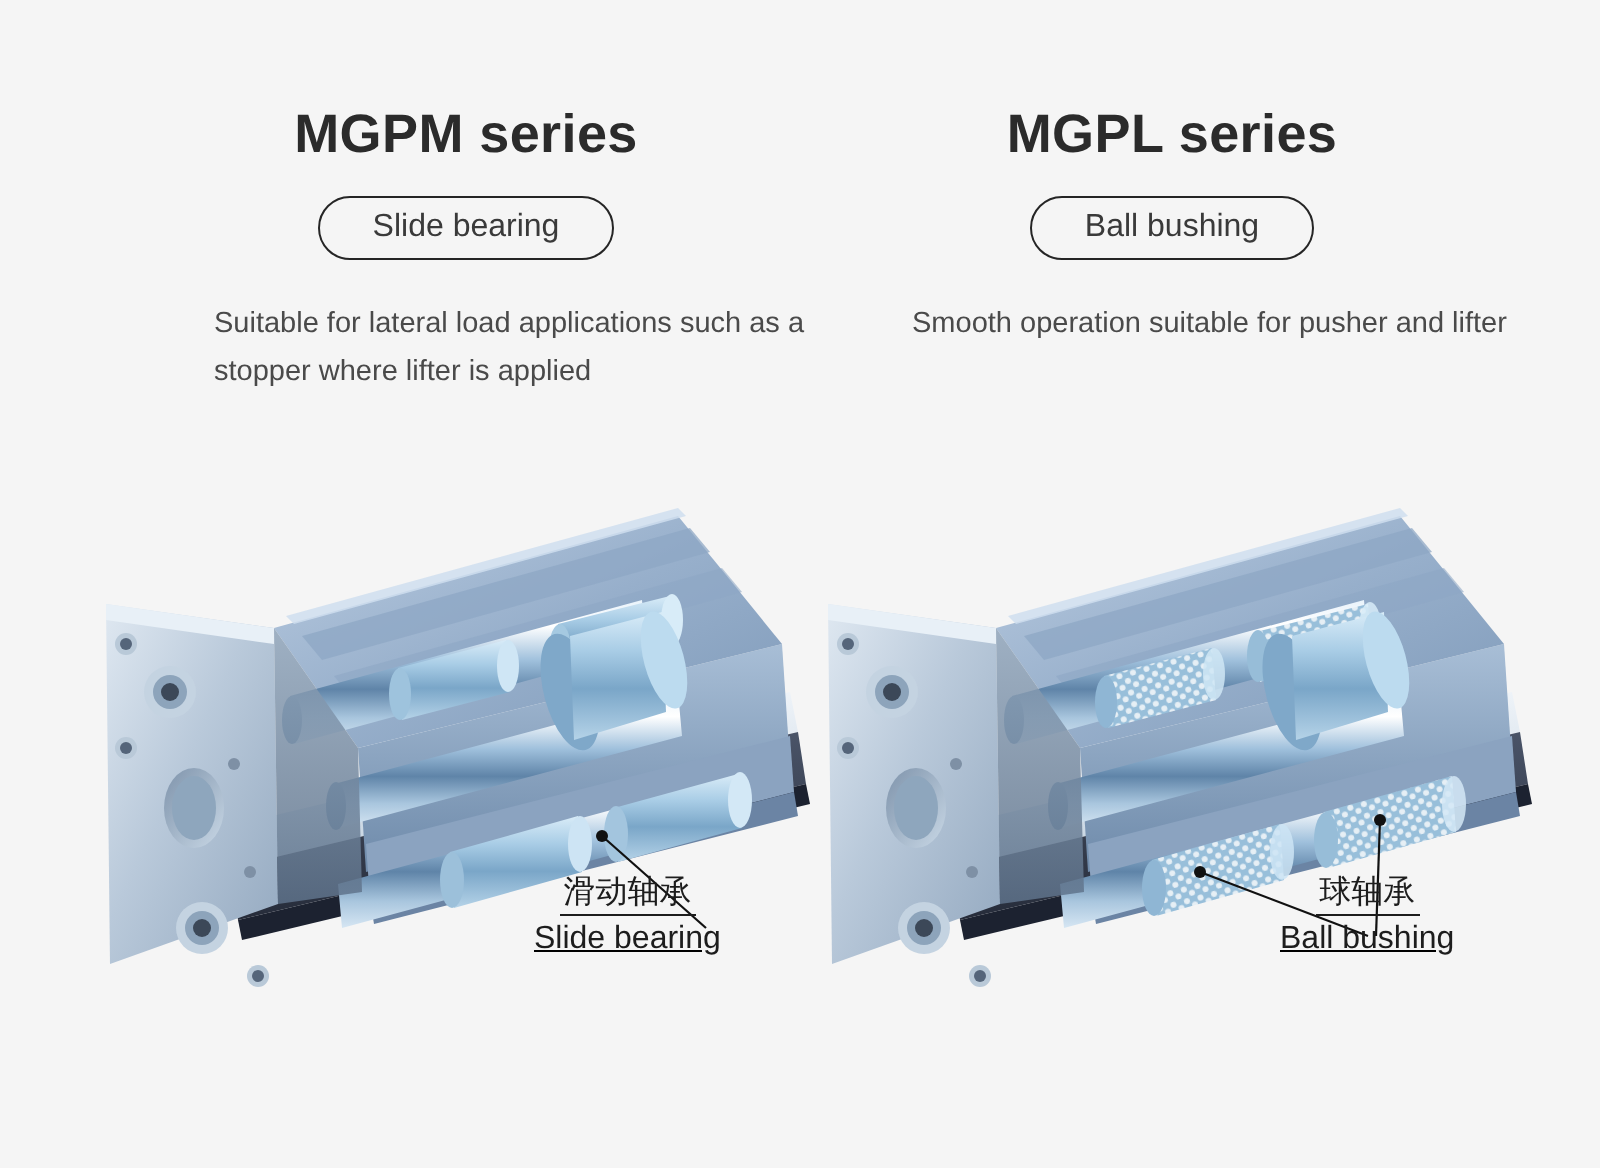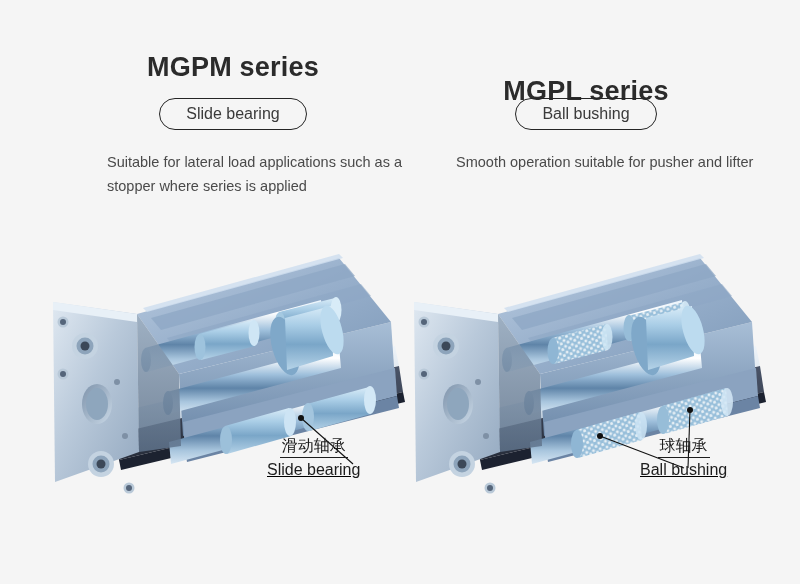--- a/index.html
+++ b/index.html
@@ -17,21 +17,21 @@
   .panel.right{left:400px;}
 
   .heading{
     position:absolute;top:52px;left:0;width:400px;
     text-align:center;
     font-size:27px;font-weight:bold;color:#2b2b2b;
     letter-spacing:.2px;
     white-space:nowrap;
   }
   .panel.left .heading{transform:translateX(-6px);}
-  .panel.right .heading{transform:translateX(-14px);margin-top:24px;}
+  .panel.right .heading{transform:translateX(-14px);}
 
   .pill-wrap{
     position:absolute;top:98px;left:0;width:400px;text-align:center;
   }
   .panel.left .pill-wrap{transform:translateX(-6px);}
   .panel.right .pill-wrap{transform:translateX(-14px);}
   .pill{
     display:inline-block;
     border:1.4px solid #252525;
     border-radius:999px;
@@ -80,21 +80,21 @@
 <body>
 
 <div class="panel left">
 
   <div class="heading">MGPM series</div>
 
   <div class="pill-wrap">
     <span class="pill">Slide bearing</span>
   </div>
 
-  <div class="desc">Suitable for lateral load applications such as a stopper where series is applied</div>
+  <div class="desc">Suitable for lateral load applications such as a stopper where lifter is applied</div>
 
   <svg class="art" viewBox="0 0 400 300">
     <defs>
       <linearGradient id="bodyTopL" x1="0" y1="0" x2="1" y2="1">
         <stop offset="0" stop-color="#b9cbe0"></stop>
           <stop offset=".5" stop-color="#97afcb"></stop>
           <stop offset="1" stop-color="#7f9ab9"></stop>
       </linearGradient>
       <linearGradient id="bodySideL" x1="0" y1="0" x2="0" y2="1">
         <stop offset="0" stop-color="#a8bed6"></stop>

